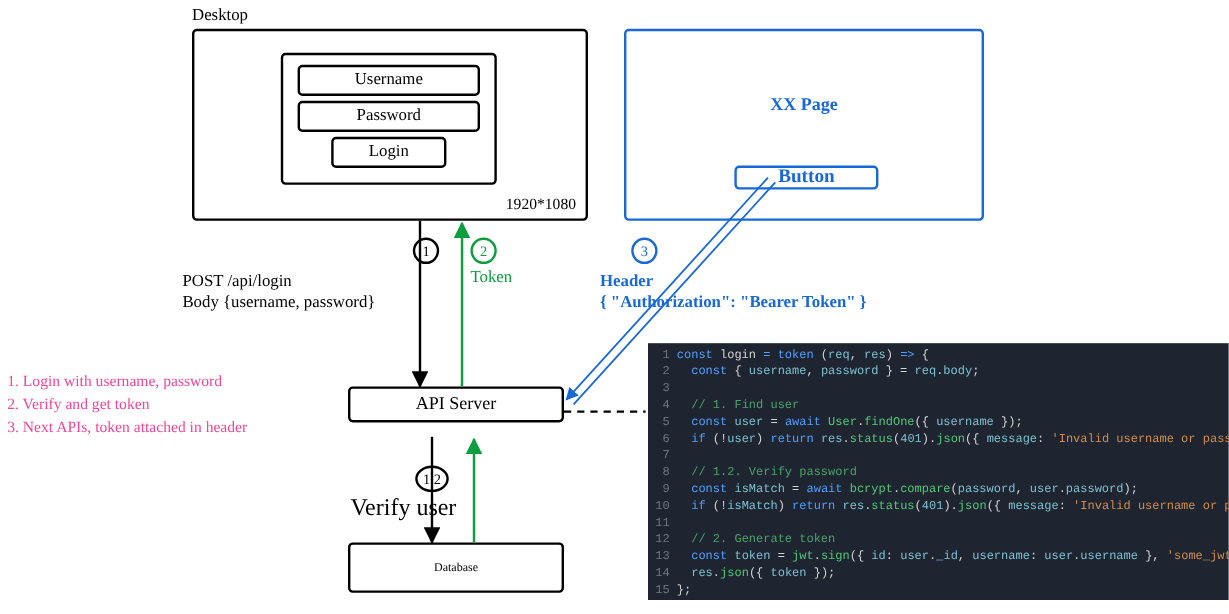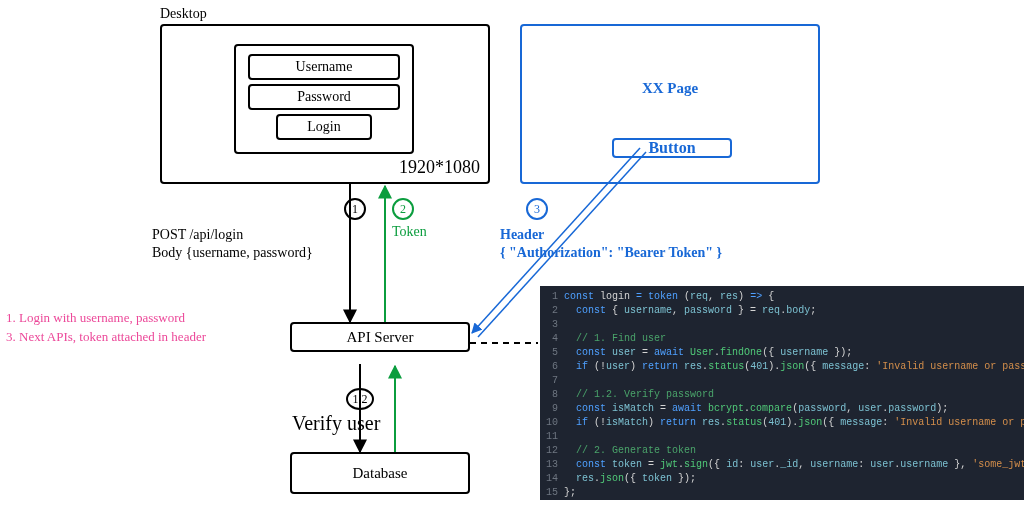--- a/index.html
+++ b/index.html
@@ -30,50 +30,51 @@
 
 <div class="stage">
 
   <div class="abs txt" style="left:160px; top:6px;">Desktop</div>
   <div class="abs sketch" style="left:160px; top:24px; width:330px; height:160px;">
     <div class="abs sketch" style="left:72px; top:18px; width:180px; height:110px;">
       <div class="sketch center txt" style="margin:8px 12px 4px; height:26px;">Username</div>
       <div class="sketch center txt" style="margin:4px 12px; height:26px;">Password</div>
       <div class="sketch center txt" style="margin:4px 40px; height:26px;">Login</div>
     </div>
-    <div class="abs txt" style="right:8px; bottom:4px; font-size:18px;">1920*1080</div>
+    <div class="abs txt" style="right:8px; bottom:4px; font-size:13px;">1920*1080</div>
   </div>
 
   <div class="abs sketch-blue" style="left:520px; top:24px; width:300px; height:160px;">
     <div class="abs txt-blue" style="left:0; right:0; top:54px; text-align:center; font-size:15px;">XX Page</div>
     <div class="abs sketch-blue center txt-blue" style="left:90px; top:92px; width:120px; height:20px;margin-top:20px;">Button</div>
   </div>
 
   <div class="abs sketch center txt" style="left:290px; top:322px; width:180px; height:30px; background:#fff; font-size:15px;">API Server</div>
 
-  <div class="abs sketch center txt" style="left:290px; top:452px; width:180px; height:42px; background:#fff; font-size:15px;">Database</div>
+  <div class="abs sketch center txt" style="left:290px; top:452px; width:180px; height:42px; background:#fff; font-size:10px;">Database</div>
 
   <div class="abs txt" style="left:152px; top:226px; font-size:14px; line-height:18px;">
     <div>POST /api/login</div>
     <div>Body {username, password}</div>
   </div>
   <div class="abs txt-green" style="left:392px; top:224px; font-size:14px;">Token</div>
   <div class="abs txt-blue" style="left:500px; top:226px; font-size:14px; line-height:18px;">
     <div>Header</div>
     <div>{ "Authorization": "Bearer Token" }</div>
   </div>
   <div class="abs txt" style="left:292px; top:412px; font-size:20px;">Verify user</div>
 
   <div class="abs num-circle" style="left:344px; top:198px;">1</div>
   <div class="abs num-circle grn" style="left:392px; top:198px;">2</div>
   <div class="abs num-circle blu" style="left:526px; top:198px;">3</div>
   <div class="abs num-circle" style="left:346px; top:388px; width:28px;">1.2</div>
 
   <div class="abs txt-red" style="left:6px; top:308px; font-size:13px; line-height:19px;">
     <div>1. Login with username, password</div>
+    <div>2. Verify and get token</div>
     <div>3. Next APIs, token attached in header</div>
   </div>
 
   <div class="abs code" style="left:540px; top:286px; width:484px; height:214px;" id="code-block">
       <div class="row">
         <div class="ln">1</div>
         <div class="cd"><span class="kw">const </span><span class="id">login </span><span class="kw">= token </span><span class="id">(</span><span class="pr">req</span><span class="id">, </span><span class="pr">res</span><span class="id">) </span><span class="kw">=&gt;</span><span class="id"> {</span></div>
       </div>
       <div class="row">
         <div class="ln">2</div>

